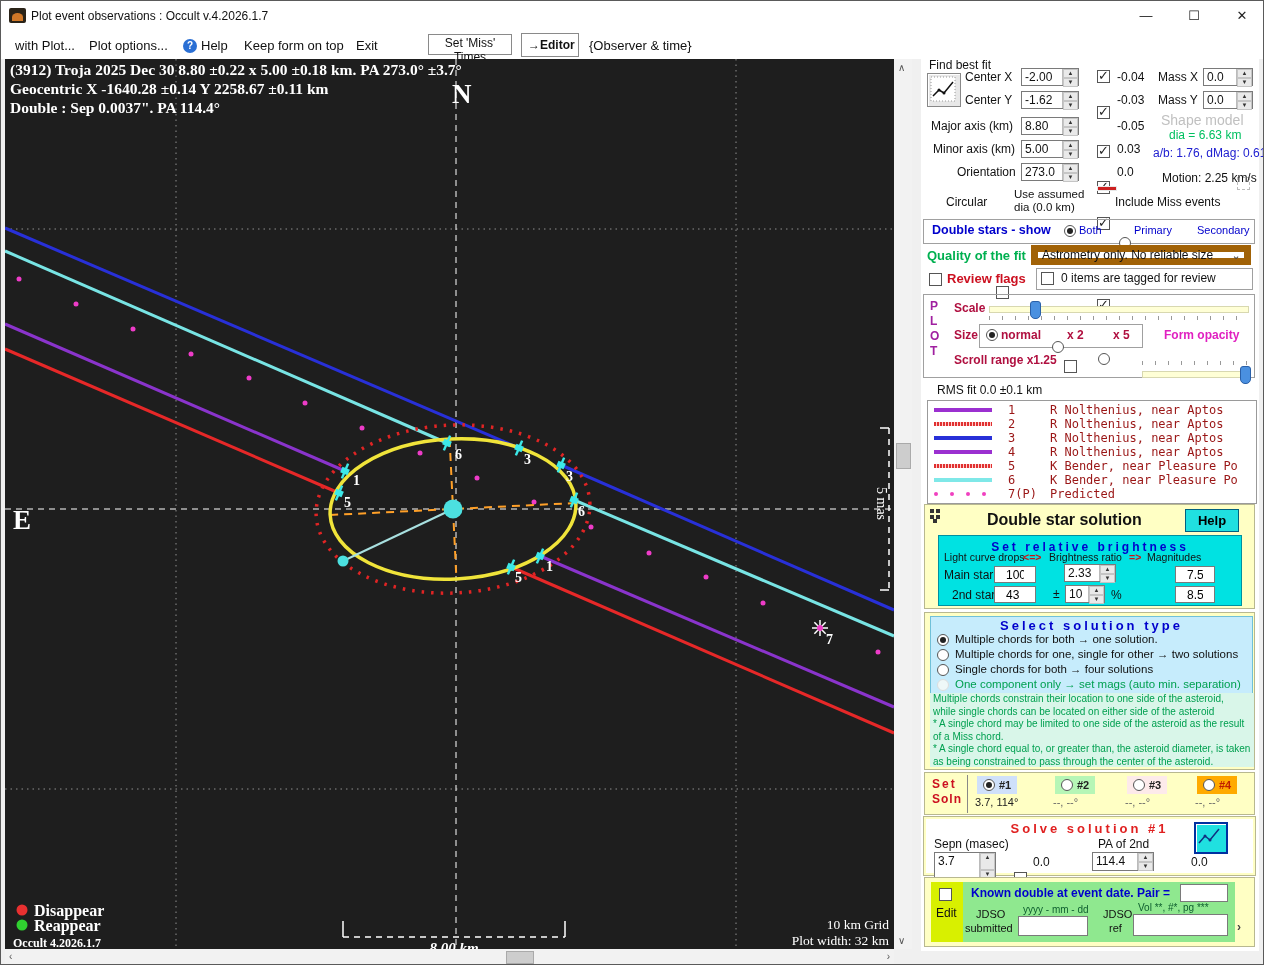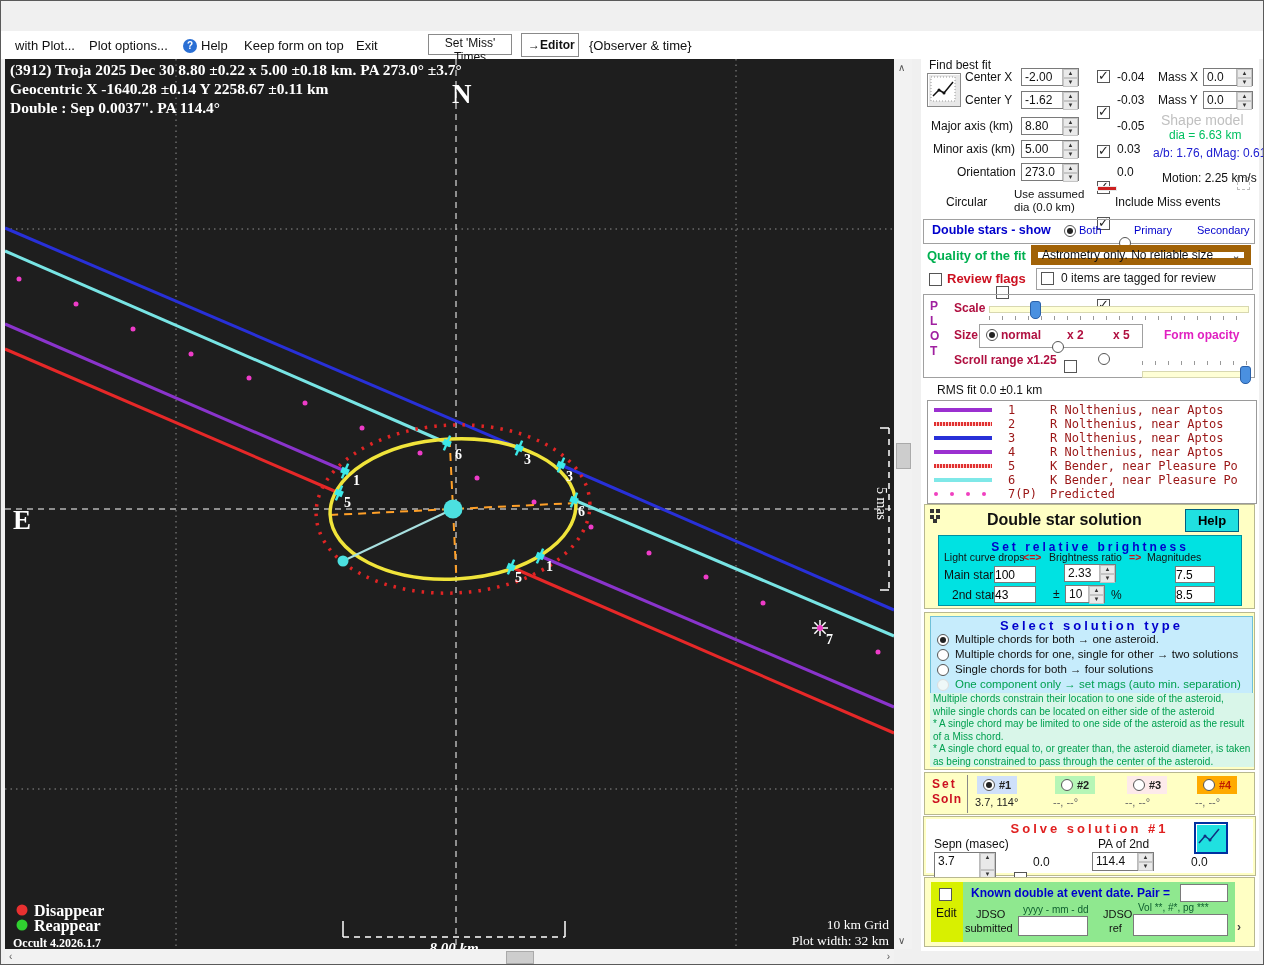--- a/index.html
+++ b/index.html
@@ -47,35 +47,44 @@
   .ddl{border:7px solid #a16207;background:#fff;height:20px;box-sizing:border-box;display:flex;align-items:center;}
   .ddl .t{flex:1;padding:0 4px;white-space:nowrap;overflow:hidden;}
   .ddl .ar{width:16px;text-align:center;color:#444;font-size:11px;}
   #obslist{border:1px solid #9a9a9a;background:#fff;overflow:hidden;font-family:"DejaVu Sans Mono",monospace;font-size:12px;color:#9a1616;}
   .obsrow{position:relative;height:14px;white-space:nowrap;}
   .obsrow .swwrap{position:absolute;left:6px;top:5px;width:58px;height:5px;}
   .obsrow .num{position:absolute;left:80px;top:0;}
   .obsrow .nm{position:absolute;left:122px;top:0;}
   .panelY{background:#ffffc4;border:1px solid #b8b890;box-sizing:border-box;}
   .cyanP{background:#00e2e2;border:1px solid #0090a0;box-sizing:border-box;}
-  .inp{border:1px solid #7a7a7a;background:#fff;font-size:12px;padding:1px 0;box-sizing:border-box;}
+  .inp{border:1px solid #7a7a7a;background:#fff;font-size:12px;padding:1px 11px;box-sizing:border-box;}
   .sp-title{letter-spacing:3px;font-weight:bold;text-align:center;}
   .note{color:#00a050;font-size:10px;line-height:12.5px;white-space:nowrap;}
   .chip{display:flex;align-items:center;gap:4px;padding:1px 6px;height:16px;}
   .gridicon{width:14px;height:14px;background:
      linear-gradient(#333,#333) 0 0/4px 4px no-repeat, linear-gradient(#333,#333) 6px 0/4px 4px no-repeat,
      linear-gradient(#333,#333) 0 6px/4px 4px no-repeat, linear-gradient(#333,#333) 6px 6px/4px 4px no-repeat,
      linear-gradient(#333,#333) 3px 10px/4px 4px no-repeat;}
   .chartbtn{background:#e8e8e8;border:1px solid #888;box-shadow:1px 1px 0 #fff inset;}
 </style>
 </head>
 <body>
 
 <div id="win">
 
+  <div id="titlebar" class="abs">
+    <div id="appicon" class="abs">
+        <div></div>
+      </div>
+    <div id="apptitle" class="abs">Plot event observations : Occult v.4.2026.1.7</div>
+    <div class="abs winbtn" style="left:1122px;">—</div>
+    <div class="abs winbtn" style="left:1170px;">☐</div>
+    <div class="abs winbtn" style="left:1218px;">✕</div>
+  </div>
 
   <div id="menubar" class="abs">
     <div id="menuitems">
         <span class="abs mitem" style="left: 14px;">with Plot...</span>
         <span class="abs mitem" style="left: 88px;">Plot options...</span>
         <span class="abs mitem" style="left: 200px;">Help</span>
         <span class="abs mitem" style="left: 243px;">Keep form on top</span>
         <span class="abs mitem" style="left: 355px;">Exit</span>
       </div>
     <div id="helpicon" class="abs" style="left:182px;">?</div>
@@ -446,21 +455,21 @@
         <input class="abs inp" style="left: 236px; top: 50px; width: 40px; height: 17px;" value="8.5">
       </div>
     </div>
 
     <div class="abs panelY" style="left:3px;top:556px;width:331px;height:158px;">
       <div class="abs" style="left:5px;top:3px;width:321px;height:77px;background:#c6ecfc;border:1px solid #70c0d8;">
         <div class="sp-title" style="color:#0000cc;font-size:13px;margin-top:1px;">Select solution type</div>
         <div id="soltypeopts">
             <div style="position:relative;height:15px;">
       <div class="abs radio sel " style="left:6px;top:1px;"></div>
-      <span class="abs lbl" style="left:24px;top:0;font-size:11.5px;">Multiple chords for both → one asteroid.</span>
+      <span class="abs lbl" style="left:24px;top:0;font-size:11.5px;">Multiple chords for both → one solution.</span>
     </div>
             <div style="position:relative;height:15px;">
       <div class="abs radio  " style="left:6px;top:1px;"></div>
       <span class="abs lbl" style="left:24px;top:0;font-size:11.5px;">Multiple chords for one, single for other → two solutions</span>
     </div>
             <div style="position:relative;height:15px;">
       <div class="abs radio  " style="left:6px;top:1px;"></div>
       <span class="abs lbl" style="left:24px;top:0;font-size:11.5px;">Single chords for both → four solutions</span>
     </div>
             <div style="position:relative;height:15px;">

